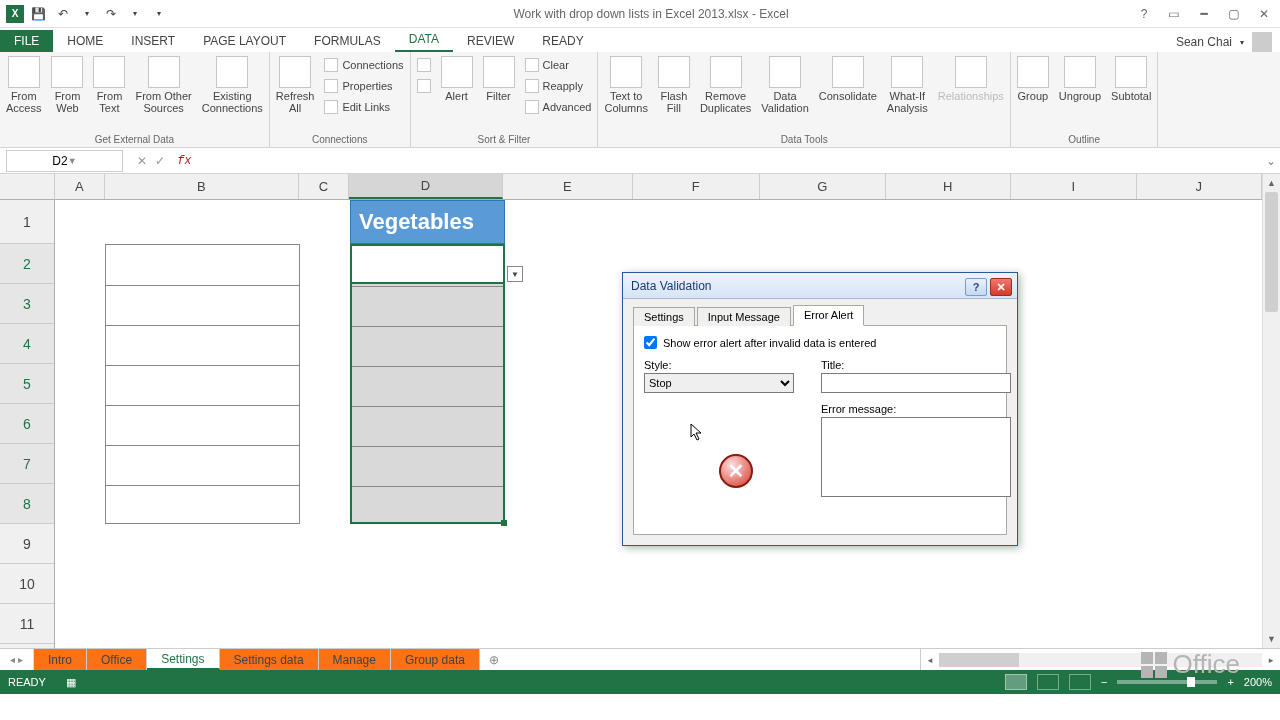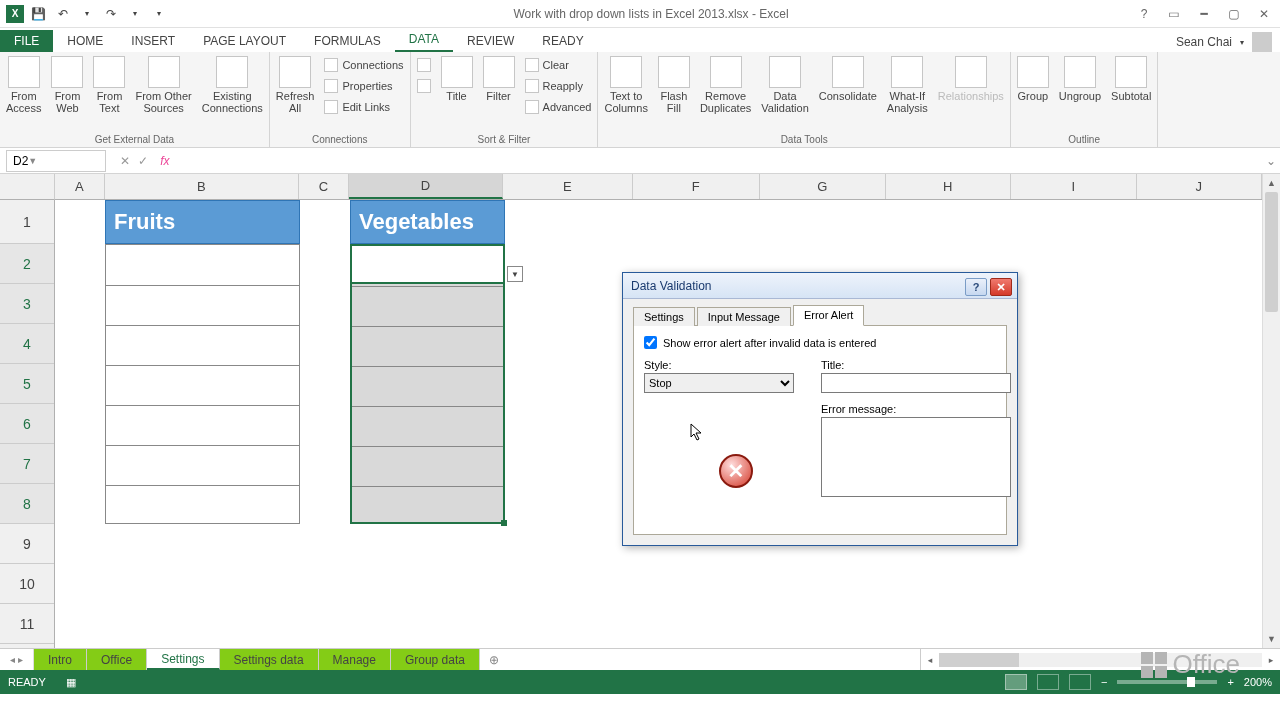--- a/index.html
+++ b/index.html
@@ -28,24 +28,24 @@
 .r-group-row { display: flex; gap: 10px; align-items: flex-start; }
 .r-big { display: flex; flex-direction: column; align-items: center; gap: 2px; cursor: pointer; font-size: 11px; color: #444; text-align: center; line-height: 1.1; }
 .r-big .ic { width: 32px; height: 32px; background: #fff; border: 1px solid #c6c6c6; }
 .r-small { display: flex; align-items: center; gap: 4px; cursor: pointer; font-size: 11px; color: #444; padding: 2px 0; }
 .r-small .ic-s { width: 14px; height: 14px; background: #fff; border: 1px solid #c6c6c6; }
 .r-group-label { text-align: center; font-size: 10px; color: #666; }
 .r-col { display: flex; flex-direction: column; gap: 3px; }
 
 
 .formula-row { height: 26px; display: flex; align-items: center; border-bottom: 1px solid #d4d4d4; }
-.name-box { width: 100px; height: 22px; border: 1px solid #ccc; margin: 2px 6px; padding: 2px 6px; font-size: 12px; display: flex; align-items: center; justify-content: flex-start; }
+.name-box { width: 117px; height: 22px; border: 1px solid #ccc; margin: 2px 6px; padding: 2px 6px; font-size: 12px; display: flex; align-items: center; justify-content: center; }
 .name-box .dd { color: #888; font-size: 9px; }
 .fx-controls { display: flex; gap: 8px; color: #999; padding: 0 8px; font-size: 12px; }
-.fx-label { font-style: italic; color: #ec4899; padding: 0 4px; }
+.fx-label { font-style: italic; color: #b91c1c; padding: 0 4px; font-family: Liberation Mono, monospace; }
 .formula-input { flex: 1; height: 20px; border: none; padding: 0 6px; font-size: 12px; }
 .formula-expand { width: 18px; text-align: center; color: #888; cursor: pointer; }
 
 
 .grid-wrap { position: relative; height: 474px; display: flex; }
 .corner { width: 55px; height: 26px; background: #f0f0f0; border-right: 1px solid #ccc; border-bottom: 1px solid #b0b0b0; }
 .col-headers { position: absolute; left: 55px; top: 0; right: 18px; height: 26px; display: flex; background: #f0f0f0; border-bottom: 1px solid #b0b0b0; }
 .col-h { border-right: 1px solid #ccc; display: flex; align-items: center; justify-content: center; font-size: 13px; color: #444; }
 .col-h.sel { background: #d6d6d6; border-bottom: 2px solid #217346; }
 .row-headers { position: absolute; left: 0; top: 26px; width: 55px; bottom: 0; background: #f0f0f0; border-right: 1px solid #b0b0b0; }
@@ -65,21 +65,21 @@
 .range-inner-line { position: absolute; left: 0; right: 0; border-top: 1px solid #888; }
 
 
 .vscroll { position: absolute; right: 0; top: 0; width: 18px; height: 474px; background: #f0f0f0; border-left: 1px solid #ddd; }
 .vscroll .arrow { height: 18px; display: flex; align-items: center; justify-content: center; color: #666; font-size: 9px; cursor: pointer; }
 .vscroll .thumb { position: absolute; left: 2px; right: 2px; top: 18px; height: 120px; background: #cfcfcf; border-radius: 2px; }
 
 
 .sheet-tabs-row { height: 22px; display: flex; align-items: stretch; border-top: 1px solid #ccc; background: #fff; }
 .sheet-nav { width: 34px; display: flex; align-items: center; justify-content: center; color: #888; border-right: 1px solid #ddd; cursor: pointer; font-size: 10px; }
-.sheet-tab { padding: 2px 14px; font-size: 12px; color: #444; border-right: 1px solid #ccc; display: flex; align-items: center; cursor: pointer; background: #84cc16; }
+.sheet-tab { padding: 2px 14px; font-size: 12px; color: #444; border-right: 1px solid #ccc; display: flex; align-items: center; cursor: pointer; background: #f97316; }
 .sheet-tab.active { background: #fff; border-bottom: 2px solid #217346; color: #217346; }
 .sheet-add { width: 28px; display: flex; align-items: center; justify-content: center; color: #888; cursor: pointer; }
 .hscroll { flex: 1; display: flex; align-items: center; border-left: 1px solid #ccc; }
 .hscroll .arrow { width: 18px; text-align: center; color: #666; font-size: 9px; cursor: pointer; }
 .hscroll .track { flex: 1; position: relative; height: 14px; background: #f0f0f0; }
 .hscroll .thumb { position: absolute; left: 0; top: 0; bottom: 0; width: 80px; background: #cfcfcf; }
 
 
 .status-bar { height: 24px; background: #217346; color: #fff; display: flex; align-items: center; padding: 0 8px; font-size: 11px; }
 .status-right { margin-left: auto; display: flex; align-items: center; gap: 10px; }
@@ -219,21 +219,21 @@
       <div class="r-col">
         <div class="r-small">
             <div class="ic-s"></div>
           </div>
         <div class="r-small">
             <div class="ic-s"></div>
           </div>
       </div>
       <div class="r-big">
           <div class="ic"></div>
-          <span>Title</span>
+          <span>Alert</span>
         </div>
       <div class="r-big">
           <div class="ic"></div>
           <span>Filter</span>
         </div>
       <div class="r-col">
         <div class="r-small">
             <div class="ic-s"></div>
             <span>Clear</span>
           </div>
@@ -342,21 +342,20 @@
       <div class="row-h sel" style="height: 40px;">5</div>
       <div class="row-h sel" style="height: 40px;">6</div>
       <div class="row-h sel" style="height: 40px;">7</div>
       <div class="row-h sel" style="height: 40px;">8</div>
       <div class="row-h" style="height: 40px;">9</div>
       <div class="row-h" style="height: 40px;">10</div>
       <div class="row-h" style="height: 40px;">11</div>
     </div>
   <div class="cells">
 
-    <div class="cell-header" style="left:50px;top:0;width:195px;height:44px">Fruits</div>
 
     <div class="cell-header" style="left:295px;top:0;width:155px;height:44px">Vegetables</div>
 
     <div class="range-box" style="left:50px;top:44px;width:195px;height:280px">
       <div class="range-inner-line" style="top:40px"></div>
       <div class="range-inner-line" style="top:80px"></div>
       <div class="range-inner-line" style="top:120px"></div>
       <div class="range-inner-line" style="top:160px"></div>
       <div class="range-inner-line" style="top:200px"></div>
       <div class="range-inner-line" style="top:240px"></div>

